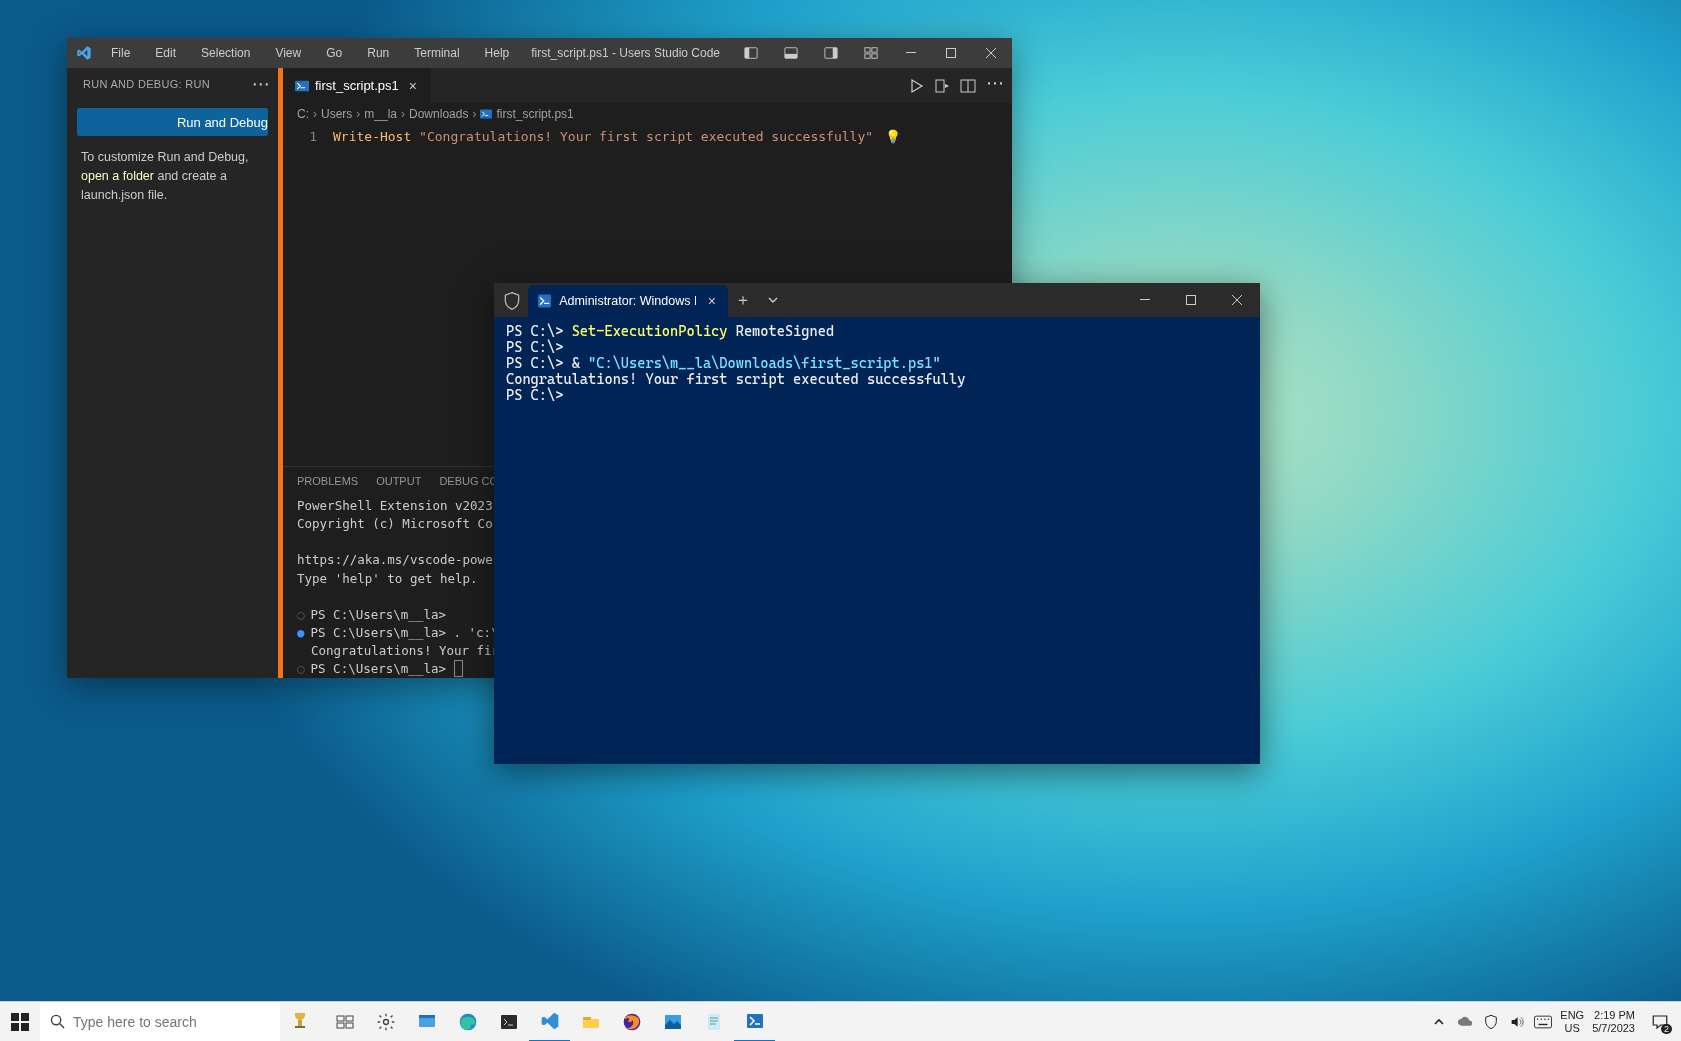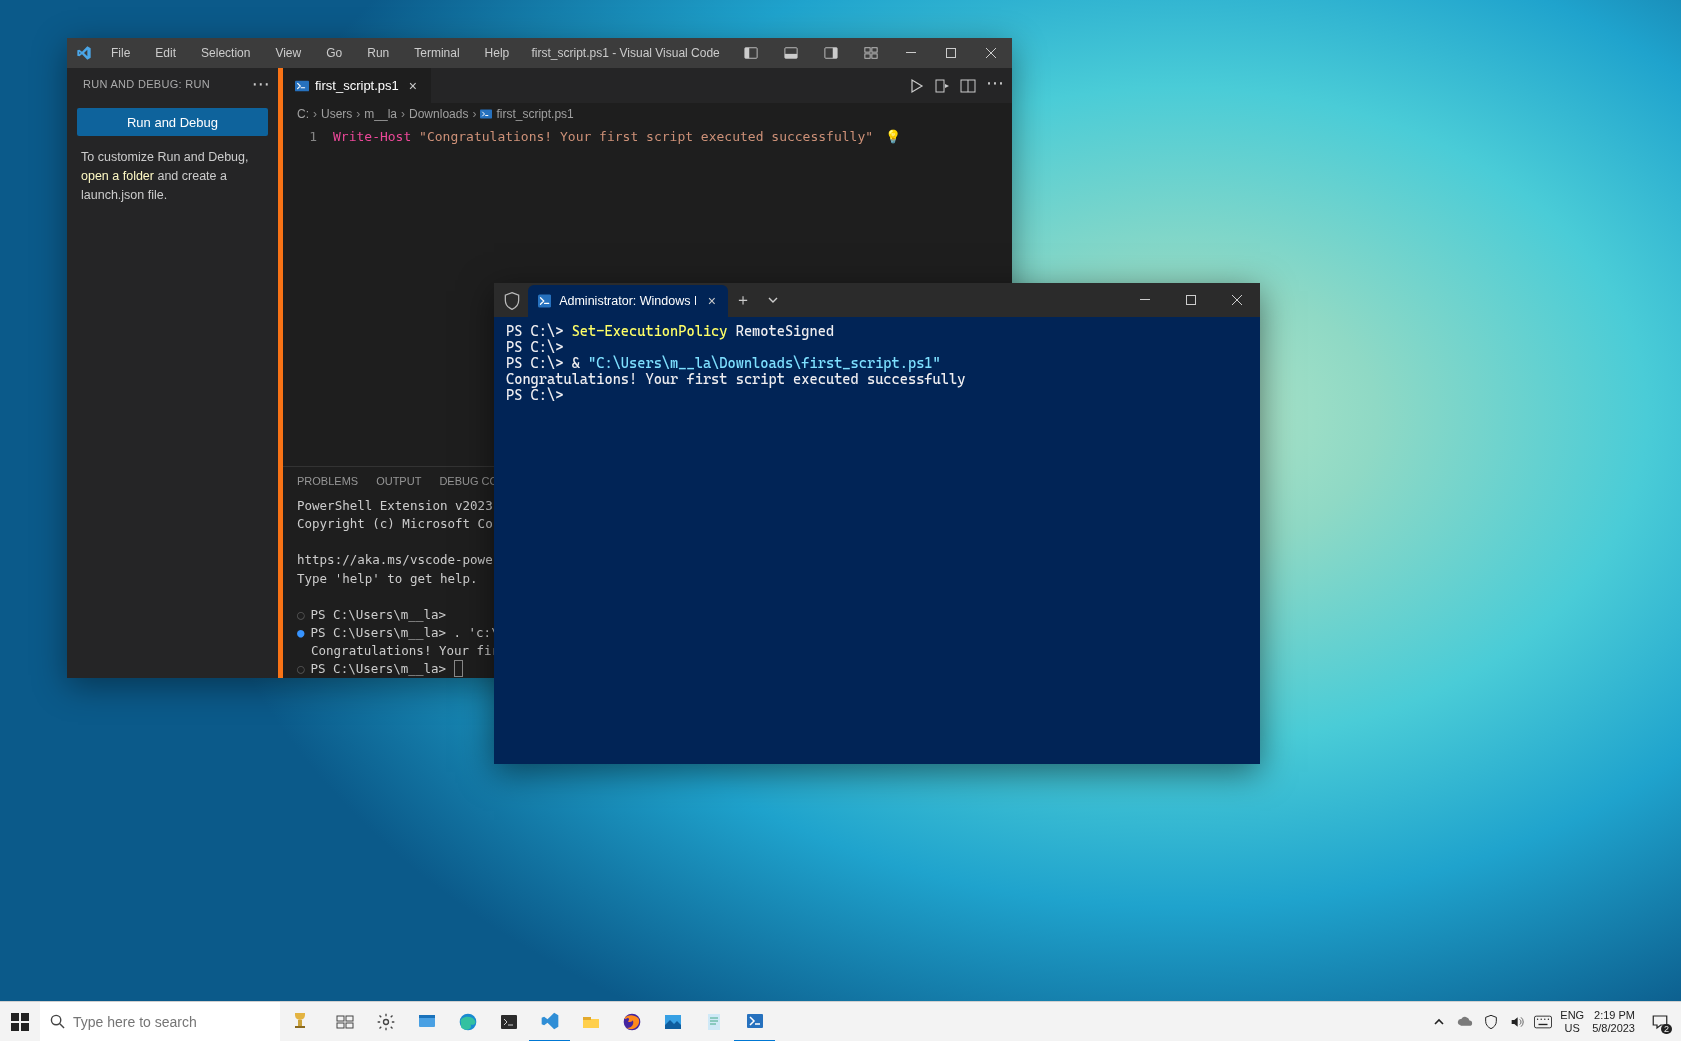--- a/index.html
+++ b/index.html
@@ -27,42 +27,42 @@
   }
   .vscode-titlebar .win-btn svg { width:10px; height:10px; }
   .vscode-titlebar .layout-icon svg { width:14px; height:14px; }
 
   .vscode-body { flex:1; display:flex; min-height:0;}
   .vscode-sidebar { width: 216px; background:#252526; display:flex; flex-direction:column; border-right:5px solid #f97316;}
   .sidebar-header { display:flex; align-items:center; justify-content:space-between; height:32px; padding:0 8px 0 16px; font-size:11px; color:#aaa; letter-spacing:.3px;}
   .sidebar-header .ellipsis { color:#ccc; font-size:18px; line-height:10px;}
   .run-debug-btn {
     margin: 8px 10px 12px; height:28px; background:#0e639c; color:#fff; border:none;
-    font-size:13px; border-radius:2px; cursor:pointer;
+    font-size:13px; border-radius:2px; cursor:pointer;text-align:right;
   }
   .customize-text { padding:0 14px; font-size:12.5px; color:#ccc; line-height:1.5;}
   .customize-text a, .vs-link { color:#fef9c3; cursor:pointer;}
   .show-all-cfgs { padding:14px; font-size:12.5px; line-height:1.5;}
 
   .vscode-main { flex:1; display:flex; flex-direction:column; min-width:0;}
   .tab-bar { height:35px; background:#252526; display:flex; align-items:stretch;}
   .tab {
     display:flex; align-items:center; gap:6px; padding:0 10px 0 12px;
     background:#1e1e1e; color:#fff; font-size:13px; border-right:1px solid #252526;
   }
   .tab .ps-icon { width:14px; height:14px;}
   .tab .close-x { color:#ccc; font-size:14px; padding:0 4px;}
   .tab-actions { margin-left:auto; display:flex; align-items:center; gap:10px; padding-right:10px;}
   .tab-actions .ico { width:16px; height:16px; color:#ccc;}
   .breadcrumb { height:22px; display:flex; align-items:center; gap:4px; padding-left:14px; font-size:12px; color:#a0a0a0; background:#1e1e1e;}
   .breadcrumb .chv { color:#888; }
   .editor { flex:1; background:#1e1e1e; font-family:"Consolas","Menlo",monospace; font-size:13px; color:#d4d4d4; display:flex;}
   .gutter { width:50px; text-align:right; padding:4px 16px 0 0; color:#858585; user-select:none;}
   .code-line { padding-top:4px;}
-  .cmdlet { color:#ec4899;}
+  .cmdlet { color:#fdba74;}
   .str { color:#ce9178;}
   .bulb { margin-left:4px;}
   .minimap { width:10px; background:#1e1e1e;}
   .panel { height:212px; background:#1e1e1e; border-top:1px solid #333; display:flex; flex-direction:column;}
   .panel-tabs { display:flex; gap:18px; padding:8px 14px 0; font-size:11px; color:#969696;}
   .panel-tabs .ptab { padding-bottom:4px;}
   .panel-body { flex:1; padding:6px 14px; font-family:"Consolas",monospace; font-size:12.5px; color:#ccc; line-height:1.45; overflow:hidden;}
   .panel-body .bullet { color:#555; margin-right:6px;}
   .panel-body .bullet.blue { color:#3794ff;}
 
@@ -133,21 +133,21 @@
     <div class="menu">
       <span class="menu-item">File</span>
       <span class="menu-item">Edit</span>
       <span class="menu-item">Selection</span>
       <span class="menu-item">View</span>
       <span class="menu-item">Go</span>
       <span class="menu-item">Run</span>
       <span class="menu-item">Terminal</span>
       <span class="menu-item">Help</span>
     </div>
-    <div class="title-center">first_script.ps1 - Visual Visual Code</div>
+    <div class="title-center">first_script.ps1 - Users Studio Code</div>
     <div class="title-right">
       <div class="layout-icon">
           <svg viewBox="0 0 16 16">
             <rect x="1" y="2" width="14" height="12" rx="1" fill="none" stroke="currentColor"></rect>
             <rect x="1" y="2" width="5" height="12" fill="currentColor"></rect>
           </svg>
         </div>
       <div class="layout-icon">
           <svg viewBox="0 0 16 16">
             <rect x="1" y="2" width="14" height="12" rx="1" fill="none" stroke="currentColor"></rect>
@@ -445,21 +445,21 @@
           <circle cx="16" cy="4" r="0.8"></circle>
           <rect x="5" y="9" width="10" height="1.5"></rect>
         </svg>
       </div>
     <div class="lang">
       <div>ENG</div>
       <div>US</div>
     </div>
     <div class="clock">
       <div>2:19 PM</div>
-      <div>5/8/2023</div>
+      <div>5/7/2023</div>
     </div>
     <div class="notif">
       <svg width="18" height="18" viewBox="0 0 24 24">
           <path d="M3 4h18v12H13l-5 4v-4H3z" fill="none" stroke="#222" stroke-width="1.6"></path>
         </svg>
       <span class="badge">2</span>
     </div>
   </div>
 </div>
 

